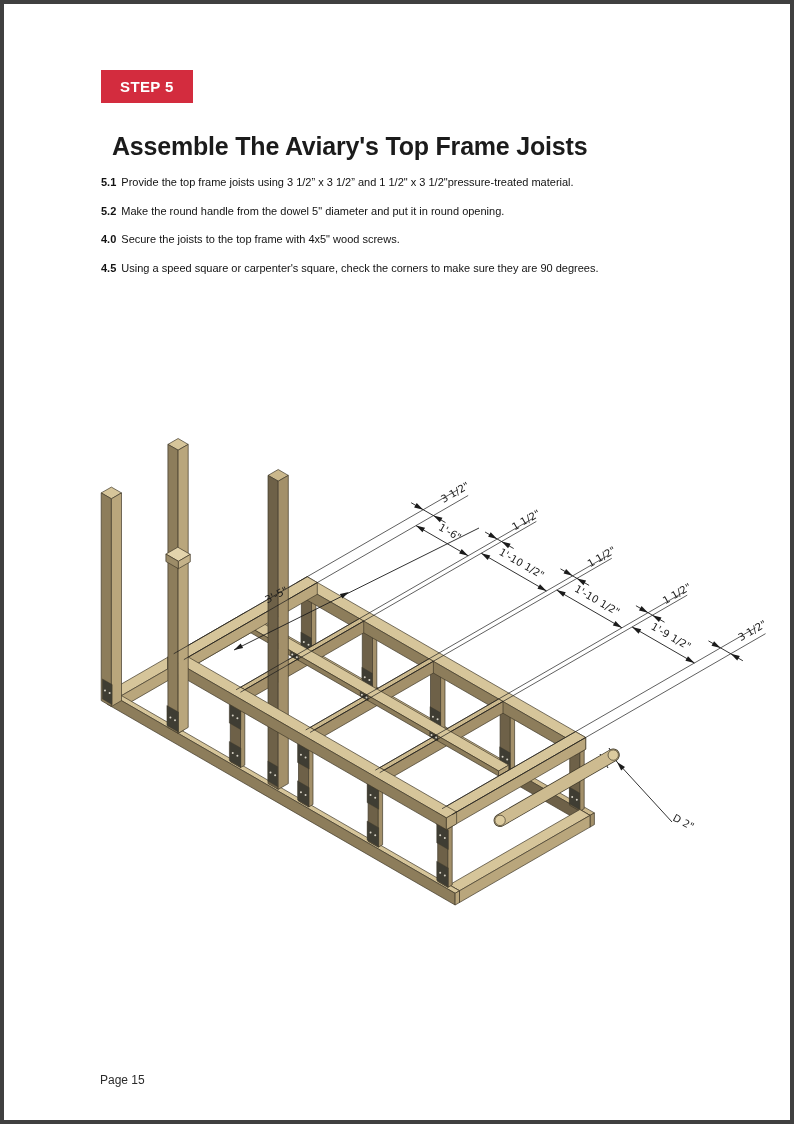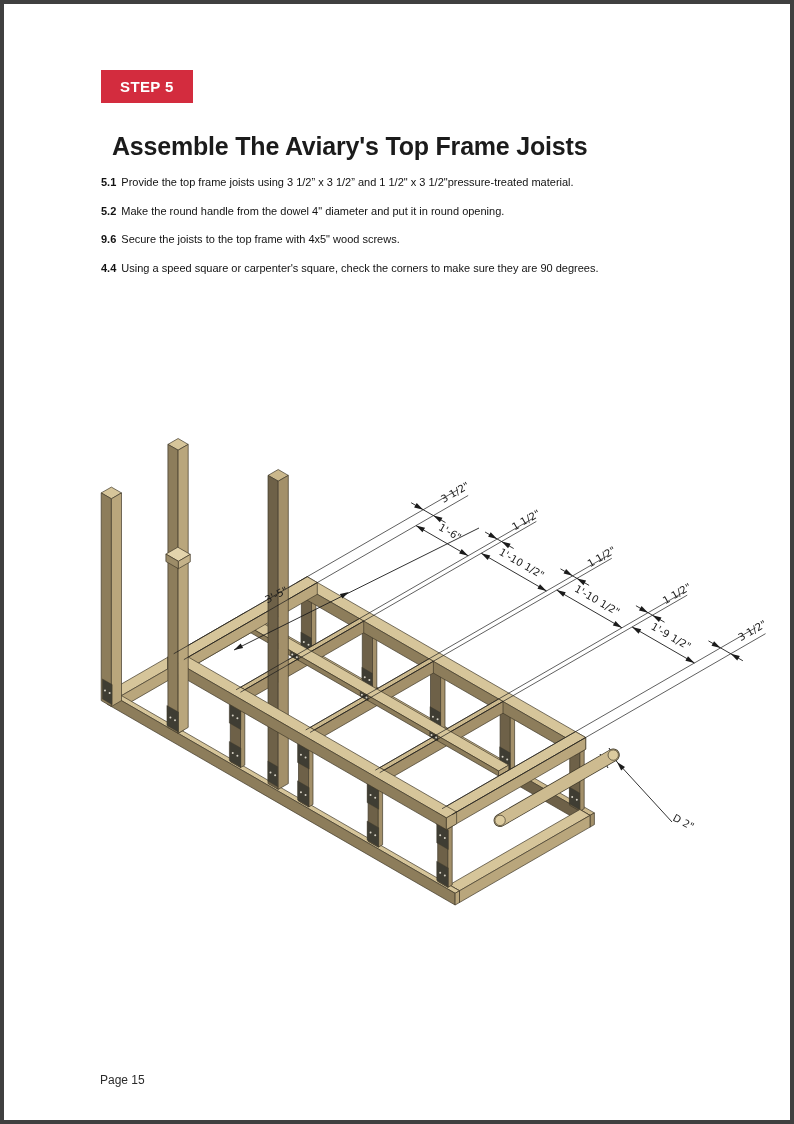--- a/index.html
+++ b/index.html
@@ -30,23 +30,23 @@
 <body>
 
 <div class="page">
 
   <div class="badge">STEP 5</div>
 
   <h1 class="title">Assemble The Aviary's Top Frame Joists</h1>
 
   <div class="steps">
     <div class="step-line"><span class="step-num">5.1</span><span>Provide the top frame joists using 3 1/2” x 3 1/2” and 1 1/2" x 3 1/2"pressure-treated material.</span></div>
-    <div class="step-line"><span class="step-num">5.2</span><span>Make the round handle from the dowel 4" diameter and put it in round opening.</span></div>
-    <div class="step-line"><span class="step-num">9.6</span><span>Secure the joists to the top frame with 4x5" wood screws.</span></div>
-    <div class="step-line"><span class="step-num">4.4</span><span>Using a speed square or carpenter's square, check the corners to make sure they are 90 degrees.</span></div>
+    <div class="step-line"><span class="step-num">5.2</span><span>Make the round handle from the dowel 5" diameter and put it in round opening.</span></div>
+    <div class="step-line"><span class="step-num">4.0</span><span>Secure the joists to the top frame with 4x5" wood screws.</span></div>
+    <div class="step-line"><span class="step-num">4.5</span><span>Using a speed square or carpenter's square, check the corners to make sure they are 90 degrees.</span></div>
   </div>
 
   <svg id="diagram" viewBox="0 0 794 1124" xmlns="http://www.w3.org/2000/svg">
       <g>
         <polygon points="237.9,610.4 586.0,811.4 590.4,808.9 242.3,607.9" fill="#cbb88c" stroke="#403a2a" stroke-width="0.7" stroke-linejoin="round"></polygon>
         <polygon points="237.9,622.1 586.0,823.1 586.0,811.4 237.9,610.4" fill="#6e6148" stroke="#403a2a" stroke-width="0.7" stroke-linejoin="round"></polygon>
         <polygon points="586.0,823.1 590.4,820.6 590.4,808.9 586.0,811.4" fill="#a3906a" stroke="#403a2a" stroke-width="0.7" stroke-linejoin="round"></polygon>
         <polygon points="107.4,685.8 117.5,691.6 248.1,616.3 237.9,610.4" fill="#d6c59a" stroke="#403a2a" stroke-width="0.7" stroke-linejoin="round"></polygon>
         <polygon points="107.4,697.5 117.5,703.4 117.5,691.6 107.4,685.8" fill="#8d7d5b" stroke="#403a2a" stroke-width="0.7" stroke-linejoin="round"></polygon>
         <polygon points="117.5,703.4 248.1,628.0 248.1,616.3 117.5,691.6" fill="#b9a67c" stroke="#403a2a" stroke-width="0.7" stroke-linejoin="round"></polygon>

